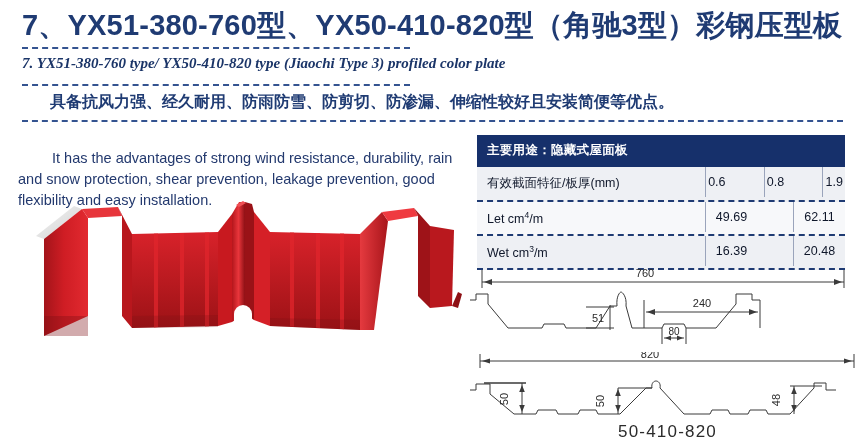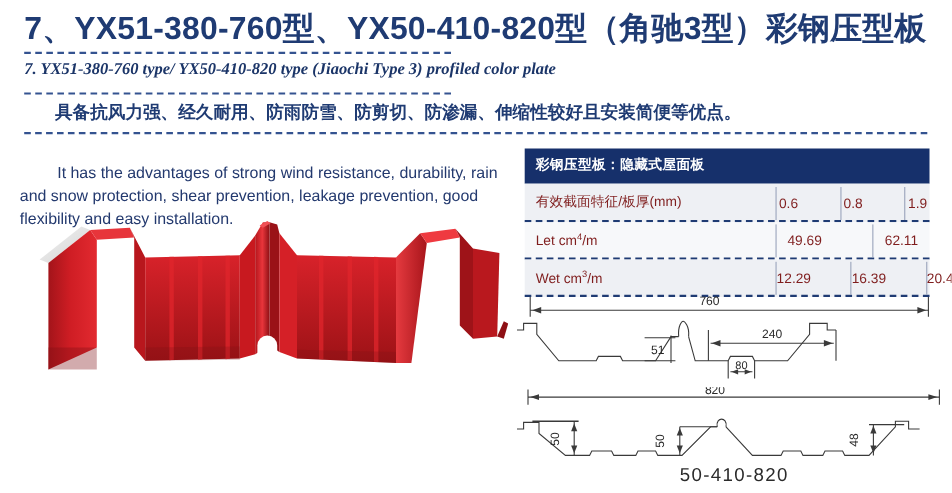--- a/index.html
+++ b/index.html
@@ -44,22 +44,22 @@
   #panel-figure svg{ display:block; width:440px; height:148px; }
 
   
   #spec-table{ left:477px; top:135px; width:368px; }
   #spec-header{
     background:#16306b; color:#ffffff;
     font-size:12.5px; font-weight:700;
     padding:7px 10px 8px 10px; letter-spacing:.3px;
   }
   .spec-row{
-    display:flex; align-items:flex-end;
-    font-size:12.5px; color:#7f1d1d;
+    display:flex; align-items:flex-start;
+    font-size:12.5px; color:#0f172a;
     border-bottom:2px dashed #1f3b73;
     background:#eef0f4;
   }
   .spec-row.alt{ background:#f7f8fa; }
   .spec-label{
     flex:0 0 182px; padding:8px 0 8px 10px; white-space:nowrap;
   }
   .spec-val{
     flex:1 1 0; text-align:center; padding:8px 0;
     border-left:1px solid #9aa4bb; white-space:nowrap;margin-left:36px;
@@ -156,38 +156,37 @@
 
   <path d="M430,110 L436,96 L440,98 L436,112 Z" fill="#8e1015"></path>
 
   <path d="M22,120 L66,120 L66,140 L22,140 Z" fill="#7d0f13" opacity="0.35"></path>
   <path d="M110,120 L196,119 L196,131 L110,132 Z" fill="#7d0f13" opacity="0.25"></path>
   <path d="M248,122 L338,124 L338,134 L248,130 Z" fill="#7d0f13" opacity="0.25"></path>
 </svg>
 </div>
 
 <div class="abs" id="spec-table">
-  <div id="spec-header">彩钢压型板：隐藏式屋面板</div>
+  <div id="spec-header">主要用途：隐藏式屋面板</div>
 
   <div class="spec-row">
     <div class="spec-label">有效截面特征/板厚(mm)</div>
     <div class="spec-val">0.6</div>
     <div class="spec-val">0.8</div>
     <div class="spec-val">1.9</div>
   </div>
 
   <div class="spec-row alt">
     <div class="spec-label"><span>Let cm</span><span class="sup">4</span><span>/m</span></div>
     <div class="spec-val">49.69</div>
     <div class="spec-val">62.11</div>
   </div>
 
   <div class="spec-row">
     <div class="spec-label"><span>Wet cm</span><span class="sup">3</span><span>/m</span></div>
-    <div class="spec-val">12.29</div>
     <div class="spec-val">16.39</div>
     <div class="spec-val">20.48</div>
   </div>
 </div>
 
 <div class="abs" id="drawing-760">
 <svg width="395" height="95" viewBox="0 0 395 95" xmlns="http://www.w3.org/2000/svg">
   <g stroke="#3a3a3a" fill="none" stroke-width="1">
 
     <line x1="12" y1="4" x2="12" y2="22"></line>

